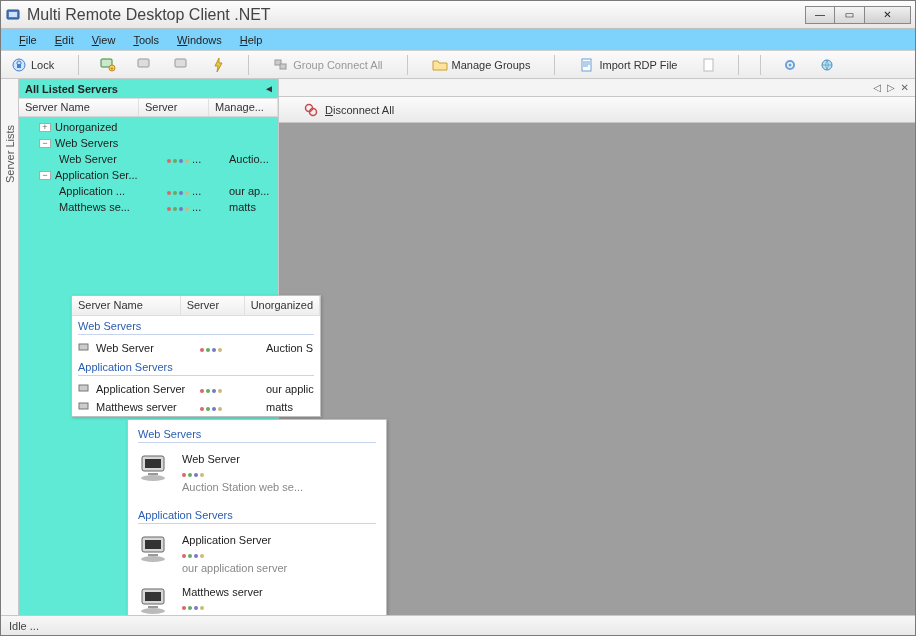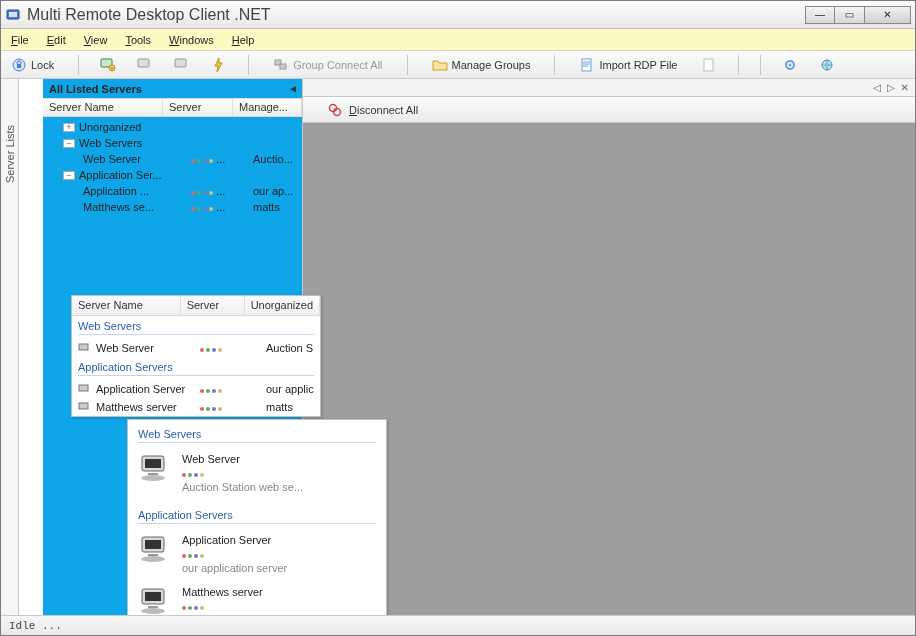--- a/index.html
+++ b/index.html
@@ -9,38 +9,38 @@
 
 .titlebar { height: 28px; background: linear-gradient(to bottom, #fdfdfd, #e8e8e8); display: flex; align-items: center; padding: 0 4px; border-bottom: 1px solid #c0c0c0; }
 .titlebar .app-icon { width: 16px; height: 16px; margin-right: 6px; display:flex; align-items:center; justify-content:center;}
 .titlebar .title { flex: 1; color: #444; font-size: 16px; }
 .win-controls { display: flex; gap: 0; }
 .win-btn { width: 30px; height: 18px; background: linear-gradient(to bottom,#f4f4f4,#d8d8d8); border: 1px solid #888; display:flex; align-items:center; justify-content:center; font-size:10px; color:#222;}
 .win-btn.close{ width:46px; background: linear-gradient(to bottom,#f0f0f0,#d0d0d0);}
 .win-btn + .win-btn { border-left: none; }
 
 
-.menubar { height: 22px; background: #fef9c3; display: flex; align-items: center; padding: 0 2px; border-bottom: 1px solid #d0d0d0; gap: 2px; }
+.menubar { height: 22px; background: #7dd3fc; display: flex; align-items: center; padding: 0 10px; border-bottom: 1px solid #d0d0d0; gap: 2px; }
 .menu-item { padding: 2px 8px; color: #222; cursor: default; }
 .menu-item .ul { text-decoration: underline; }
 
 
 .toolbar { height: 28px; background: linear-gradient(to bottom,#fbfbfb,#ececec); display: flex; align-items: center; padding: 0 4px; border-bottom: 1px solid #c9c9c9; gap: 15px; }
 .tbtn { display: flex; align-items: center; padding: 2px 6px; gap: 4px; color: #333; cursor: default; border-radius:2px;}
 .tbtn.icon-only { padding: 2px 3px; }
 .tsep { width: 1px; height: 20px; background: #c8c8c8; margin: 0 3px; }
 .icon16 { width: 16px; height: 16px; display:inline-flex; align-items:center; justify-content:center; }
 .dd-arrow { font-size: 8px; color: #555; margin-left:2px;}
 
 
 .body { flex: 1; display: flex; position: relative; overflow: hidden; }
 .vtab { width: 18px; background: #f6f6f6; border-right: 1px solid #c8c8c8; display: flex; align-items: flex-start; justify-content: center; padding-top: 46px; }
 .vtab span { writing-mode: vertical-rl; transform: rotate(180deg); color: #555; font-size: 11px; }
 
-.sidebar { width: 260px; background: #0ea5e9; border-right: 1px solid #c8c8c8; display: flex; flex-direction: column; position: relative; margin-left: 24px;}
+.sidebar { width: 260px; background: #5eead4; border-right: 1px solid #c8c8c8; display: flex; flex-direction: column; position: relative;}
 .side-header { height: 20px; display: flex; align-items: center; justify-content: space-between; padding: 0 4px 0 6px; border-bottom: 1px solid #ddd; font-weight: bold; color: #222;}
 .pin { font-size: 10px; color:#333;}
 
 .cols { display: flex; height: 18px; border-bottom: 1px solid #d6d6d6; background: linear-gradient(to bottom,#fdfdfd,#eee); color:#333;}
 .col { padding: 2px 6px; border-right: 1px solid #e0e0e0; overflow:hidden; white-space:nowrap; text-overflow:ellipsis;}
 .col.c1 { width: 120px; }
 .col.c2 { width: 70px; }
 .col.c3 { flex:1; }
 
 .tree { padding: 2px 0; font-size: 11px; color: #222; }
@@ -78,21 +78,21 @@
 .float2 { left: 126px; top: 340px; width: 260px; padding-bottom: 10px;}
 .tile-group-h{ color:#2a5db0; padding: 8px 10px 2px 10px; font-size:11px;}
 .tile-group-line{ height:1px; background:#c7d4ee; margin:0 10px 6px 10px;}
 .tile { display:flex; padding: 4px 10px 8px 10px; gap:10px;}
 .tile-ic { width:34px; height:30px; display:flex; align-items:center; justify-content:center;}
 .tile-body .tname{ font-size:11px; color:#222;}
 .tile-body .tdots{ margin:2px 0;}
 .tile-body .tdesc{ font-size:11px; color:#888;}
 
 
-.statusbar { height: 20px; background: linear-gradient(to bottom,#f7f7f7,#e9e9e9); border-top:1px solid #c8c8c8; display:flex; align-items:center; padding:8px 8px; color:#444; font-size:11px;font-family:Liberation Mono, monospace;}
+.statusbar { height: 20px; background: linear-gradient(to bottom,#f7f7f7,#e9e9e9); border-top:1px solid #c8c8c8; display:flex; align-items:center; padding:8px 8px; color:#444; font-size:11px;}
 
 svg { display:block; }
 </style>
 </head>
 <body>
 
 <div class="window">
 
   <div class="titlebar">
     <span class="app-icon">

